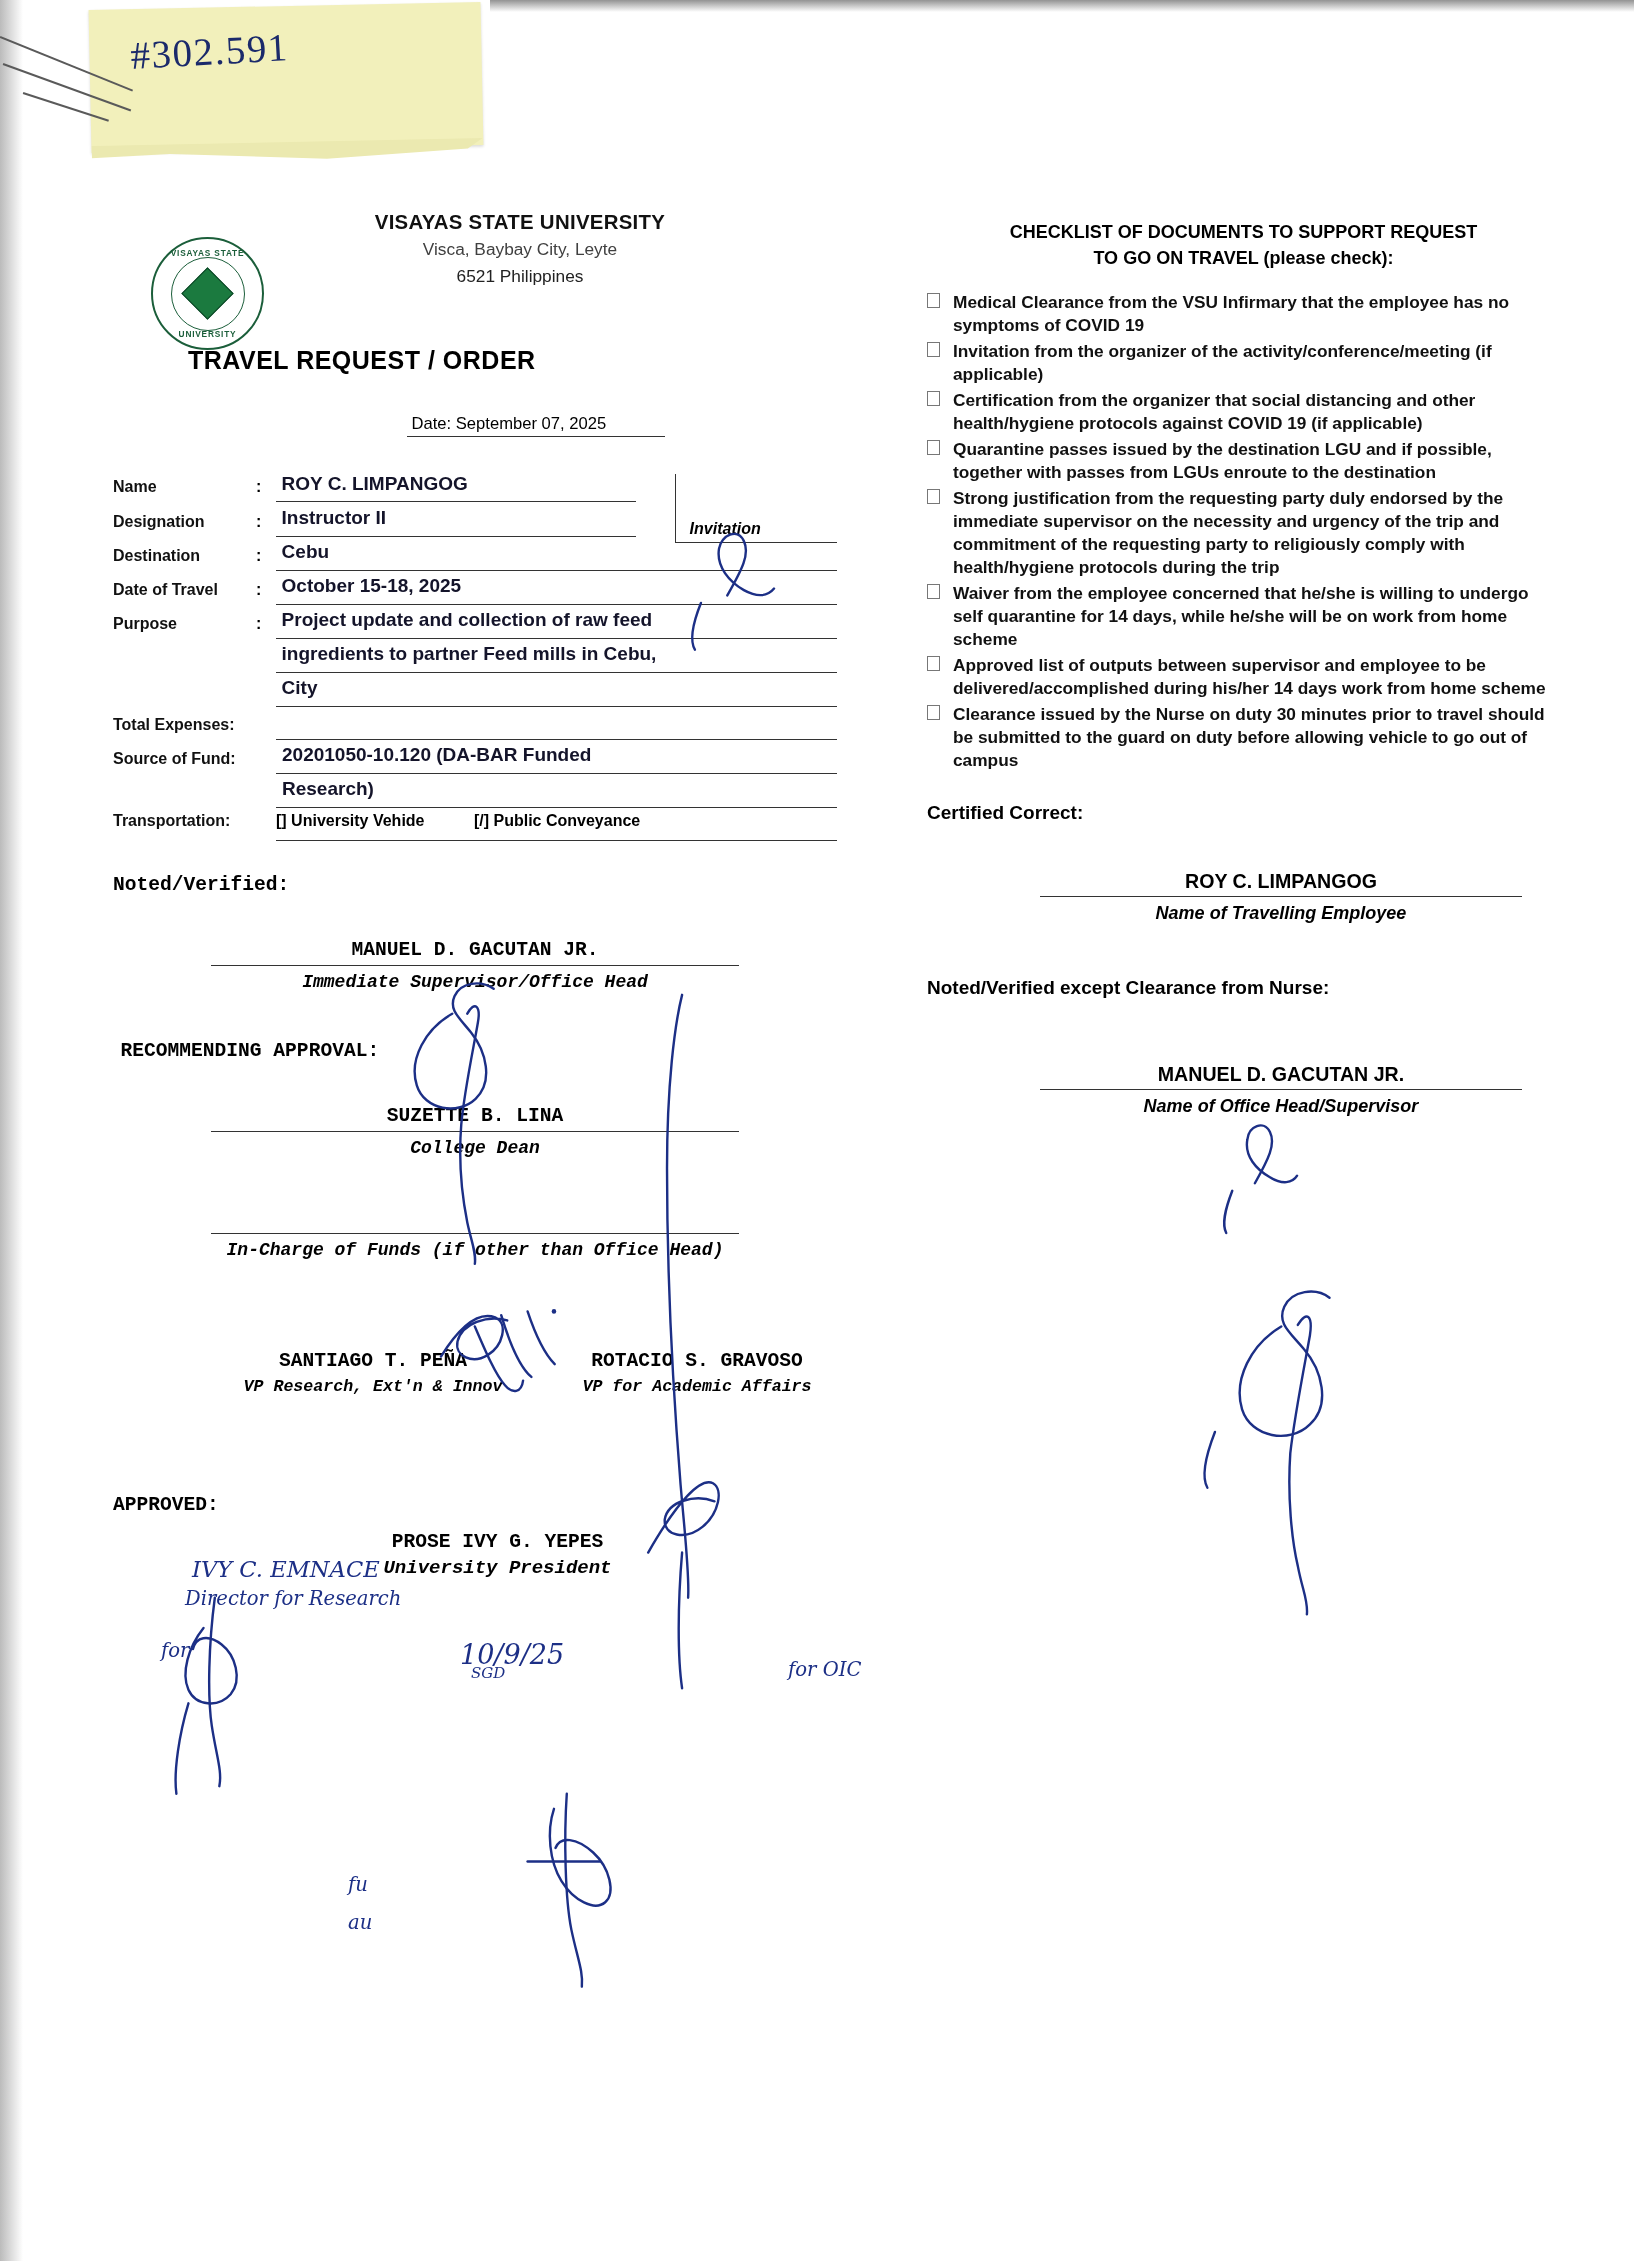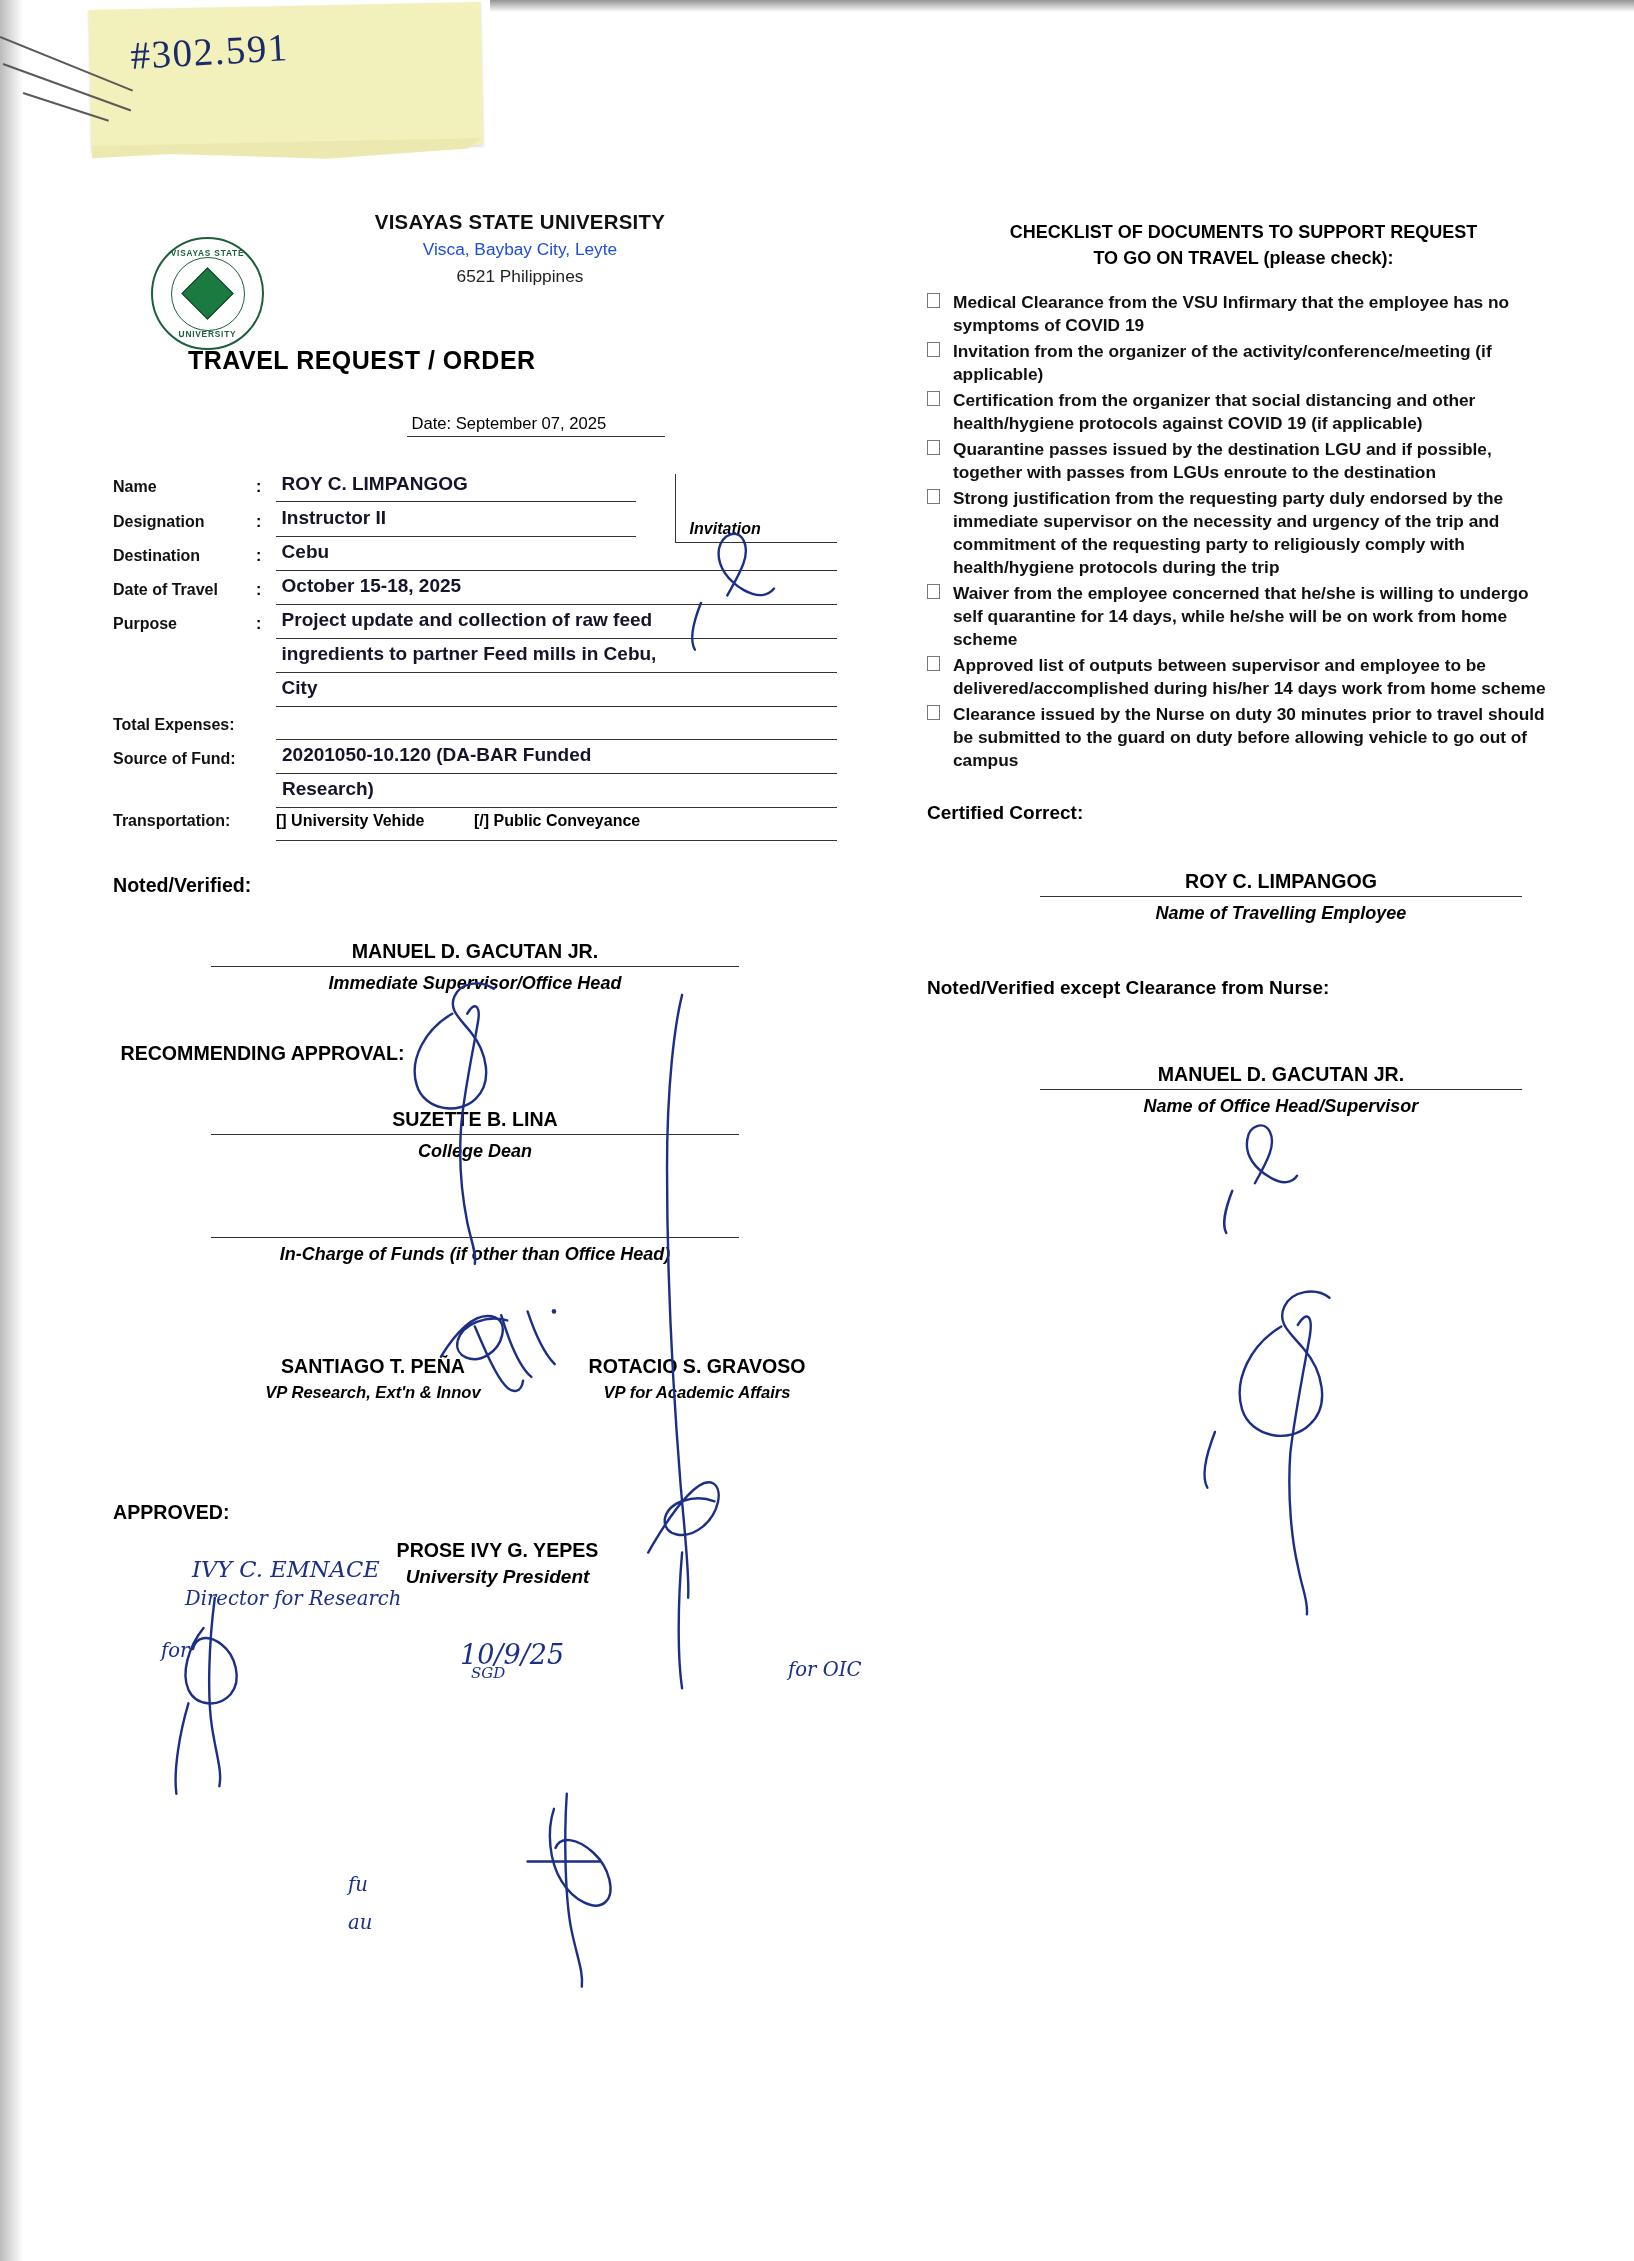--- a/index.html
+++ b/index.html
@@ -130,21 +130,21 @@
     padding-left: 90px;
   }
   .univ-name {
     font-size: 20.4px;
     font-weight: bold;
     letter-spacing: 0.3px;
     color: #111;
   }
   .univ-addr {
     font-size: 17.3px;
-    color: #1d4ed8;
+    color: #404040;
     margin-top: 5.3px;
   }
   .univ-addr2 {
     font-size: 17.3px;
     color: #222;
     margin-top: 5.3px;
   }
   .doc-title {
     margin-top: 59px;
     padding-left: 75px;
@@ -225,21 +225,21 @@
     flex: 1;
     border-bottom: 1.1px solid #333;
     padding-bottom: 10px;
     font-size: 16px;
     font-weight: bold;
   }
   .transport-val .opt { margin-right: 30px; }
   .transport-val .opt2 { margin-left: 15px; }
 
   
-  .sigsec { margin-top: 33px; position: relative; }
+  .sigsec { margin-top: 33px; position: relative; font-family: Liberation Mono, monospace; }
   .sec-head {
     font-size: 19.6px;
     font-weight: bold;
     margin-bottom: 69px;
   }
   .sec-head.ind { padding-left: 7.5px; }
   .nameline {
     border-top: 1.1px solid #333;
     width: 528px;
     margin-left: 98px;

